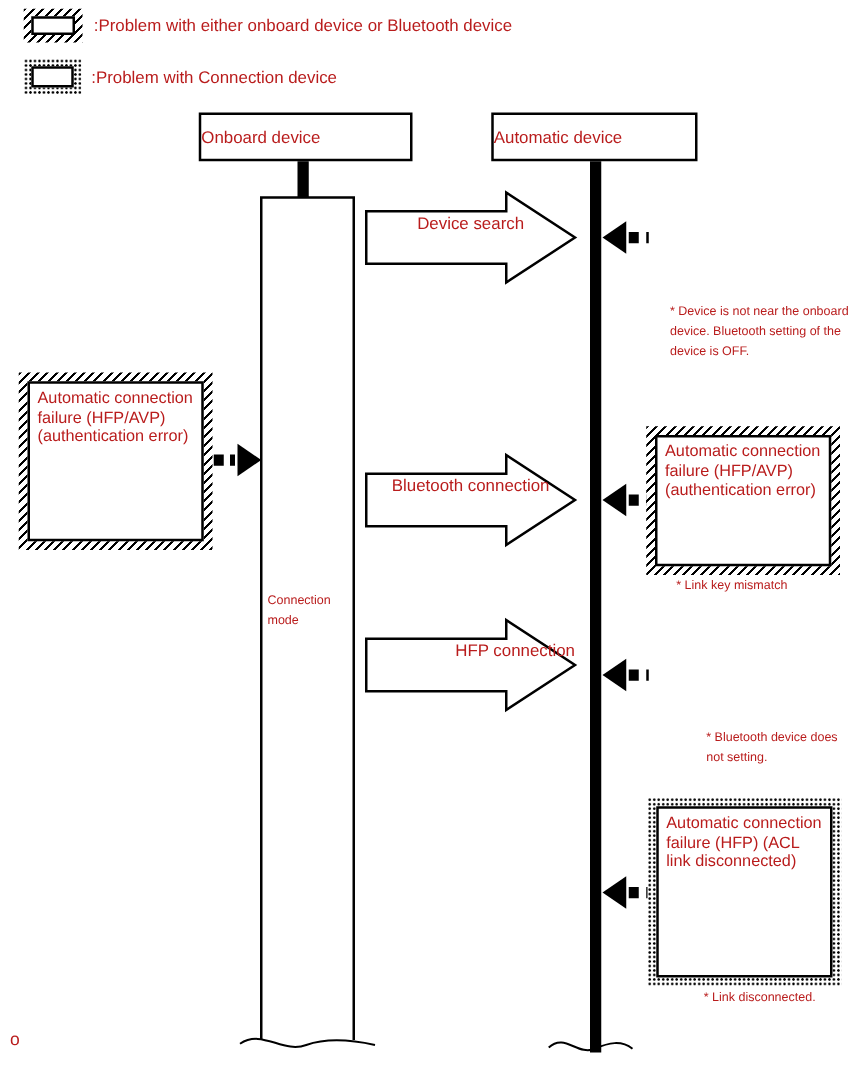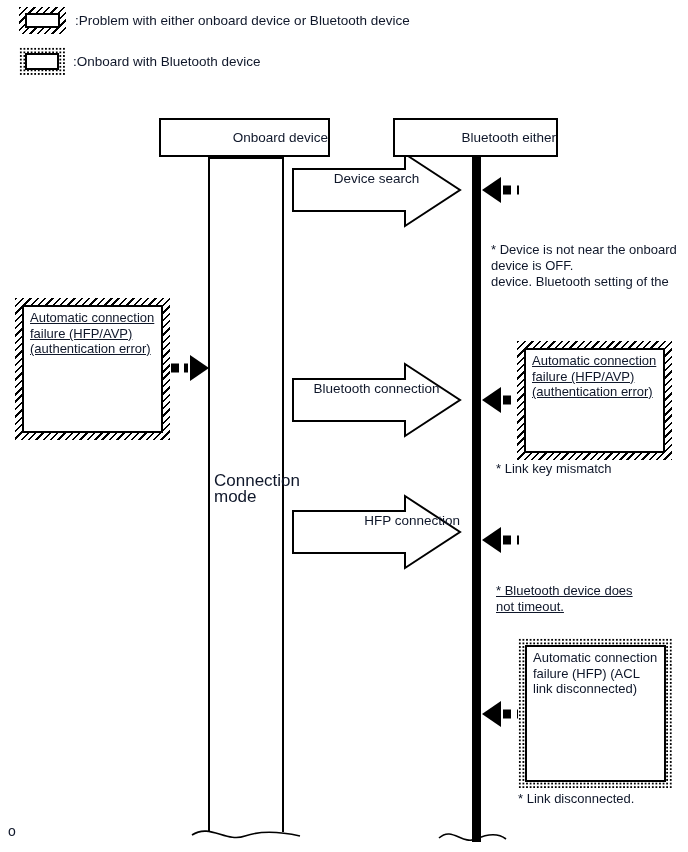--- a/index.html
+++ b/index.html
@@ -1,27 +1,26 @@
 <!DOCTYPE html>
 <html><head>
 <meta charset="utf-8">
 <style>
   html,body { margin:0; padding:0; background:#fff; }
   .stage {
     position:relative; width:688px; height:852px; background:#ffffff;
-    font-family:"Liberation Sans", sans-serif; color:#0f172a; overflow:hidden;
+    font-family:"Liberation Sans", sans-serif; color:#b91c1c; overflow:hidden;
   }
   .abs { position:absolute; }
   svg.layer { position:absolute; left:0; top:0; }
 
   
   .pattern-frame { box-sizing:border-box; padding:7px; }
   .pattern-hatch {
     background:repeating-linear-gradient(135deg,#000 0 1.7px,#fff 1.7px 5.2px);
-    text-decoration:underline;
   }
   .pattern-dots {
     background-color:#fff;
     background-image:radial-gradient(circle,#000 0.9px,rgba(0,0,0,0) 1.1px);
     background-size:3.6px 3.6px;
   }
   .inner-box {
     box-sizing:border-box; width:100%; height:100%;
     background:#fff; border:2px solid #000;
     padding:3px 4px 3px 6px; font-size:13px; line-height:15.5px;
@@ -30,48 +29,47 @@
   
   .legend-swatch-1 { left:19px; top:7px;  width:47px; height:27px; padding:6px; }
   .legend-swatch-2 { left:19px; top:47px; width:46px; height:29px; padding:6px; }
   .legend-swatch-1 .inner-box, .legend-swatch-2 .inner-box { padding:0; }
   .legend-label-1 { left:75px; top:13px; font-size:13.5px; }
   .legend-label-2 { left:73px; top:54px; font-size:13.5px; }
 
   
   .actor-box {
     box-sizing:border-box; border:2px solid #000; background:#fff;
-    display:flex; align-items:center; justify-content:flex-end;
+    display:flex; align-items:center; justify-content:flex-start;
     font-size:13.5px;
-    margin-top:28px;
   }
   .actor-onboard   { left:159px; top:90px; width:171px; height:39px; }
   .actor-bluetooth { left:393px; top:90px; width:165px; height:39px; }
 
   
-  .mode-label { left:214px; top:473px; width:72px; font-size:17px; line-height:15.5px; }
+  .mode-label { left:214px; top:473px; width:72px; font-size:10px; line-height:15.5px; }
 
   
   .flow-label { left:293px; width:167px; text-align:center; font-size:13.5px; height:16px; }
   .flow-label-1 { top:171px; }
   .flow-label-2 { top:381px; }
   .flow-label-3 { top:513px;text-align:right; }
 
   
   .fb-left { left:15px;  top:298px; width:155px; height:142px; }
   .fb-1    { left:517px; top:142px; width:155px; height:96px; }
   .fb-2    { left:517px; top:341px; width:155px; height:119px; }
   .fb-3    { left:517px; top:492px; width:155px; height:89px; }
   .fb-4    { left:518px; top:638px; width:155px; height:151px; }
 
   
-  .note { font-size:13px; line-height:16px; white-space:nowrap; }
+  .note { font-size:10px; line-height:16px; white-space:nowrap;margin-left:45px; }
   .note-1 { left:491px; top:242px; }
   .note-2 { left:496px; top:461px; }
-  .note-3 { left:496px; top:583px;text-decoration:underline; }
+  .note-3 { left:520px; top:583px; }
   .note-4 { left:518px; top:791px; }
 
   .page-mark { left:8px; top:823px; font-size:14px; }
 </style>
 </head>
 <body>
 
 <div class="stage">
 
   <svg class="layer" width="688" height="852" viewBox="0 0 688 852">
@@ -113,55 +111,55 @@
   </svg>
 
   <div class="abs pattern-frame pattern-hatch legend-swatch-1">
     <div class="inner-box"></div>
   </div>
   <div class="abs legend-label-1">:Problem with either onboard device or Bluetooth device</div>
 
   <div class="abs pattern-frame pattern-dots legend-swatch-2">
     <div class="inner-box"></div>
   </div>
-  <div class="abs legend-label-2">:Onboard with Bluetooth device</div>
+  <div class="abs legend-label-2">:Problem with Connection device</div>
 
   <div class="abs actor-box actor-onboard">
     <span>Onboard device</span>
   </div>
   <div class="abs actor-box actor-bluetooth">
-    <span>Bluetooth either</span>
+    <span>Automatic device</span>
   </div>
 
   <div class="abs mode-label">Connection mode</div>
 
   <div class="abs flow-label flow-label-2">Bluetooth connection</div>
   <div class="abs flow-label flow-label-1">Device search</div>
   <div class="abs flow-label flow-label-3">HFP connection</div>
 
   <div class="abs pattern-frame pattern-hatch fb-left">
     <div class="inner-box">Automatic connection failure (HFP/AVP) (authentication error)</div>
   </div>
 
   <div class="abs note note-1">
     <div>* Device is not near the onboard</div>
+    <div>device. Bluetooth setting of the</div>
     <div>device is OFF.</div>
-    <div>device. Bluetooth setting of the</div>
   </div>
 
   <div class="abs pattern-frame pattern-hatch fb-2">
     <div class="inner-box">Automatic connection failure (HFP/AVP) (authentication error)</div>
   </div>
   <div class="abs note note-2">
     <div>* Link key mismatch</div>
   </div>
 
   <div class="abs note note-3">
     <div>* Bluetooth device does</div>
-    <div>not timeout.</div>
+    <div>not setting.</div>
   </div>
 
   <div class="abs pattern-frame pattern-dots fb-4">
     <div class="inner-box">Automatic connection failure (HFP) (ACL link disconnected)</div>
   </div>
   <div class="abs note note-4">
     <div>* Link disconnected.</div>
   </div>
 
   <div class="abs page-mark">o</div>

